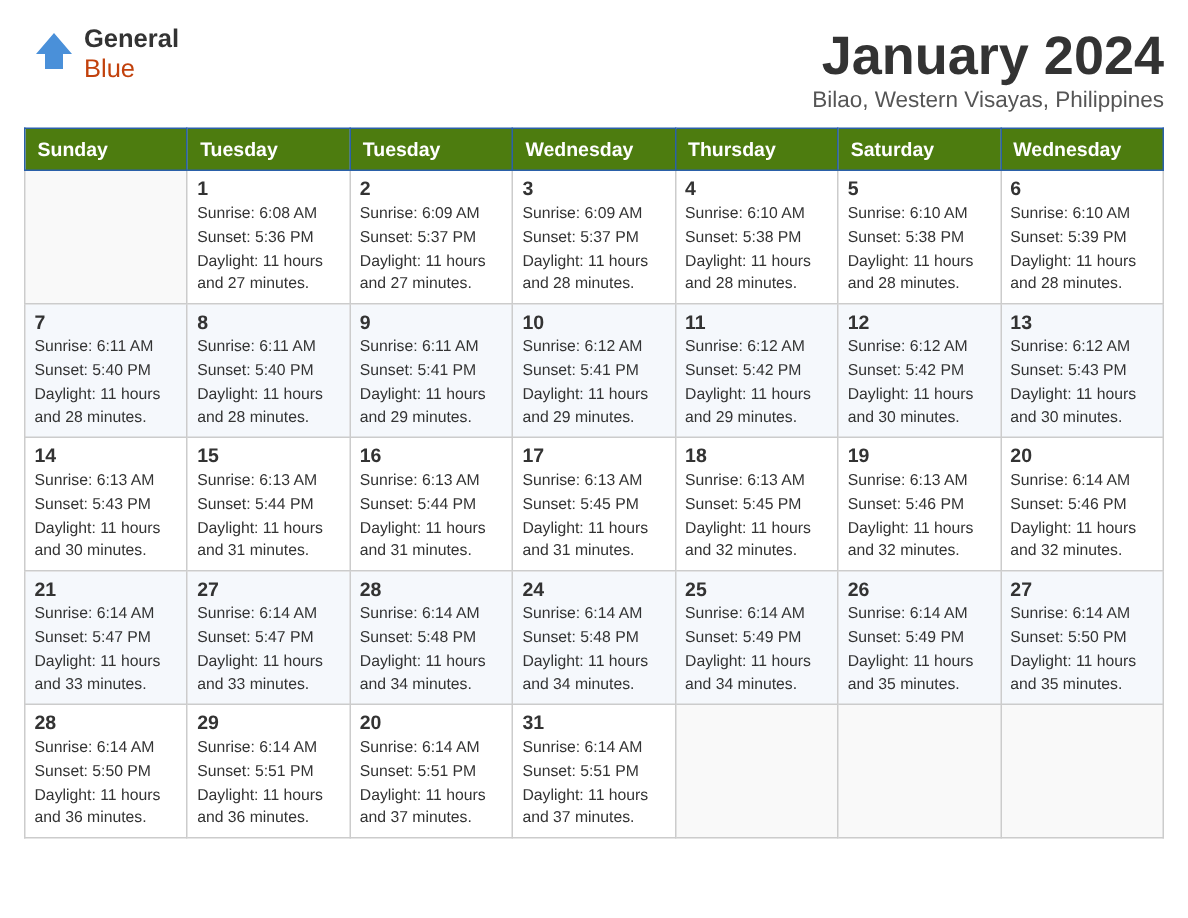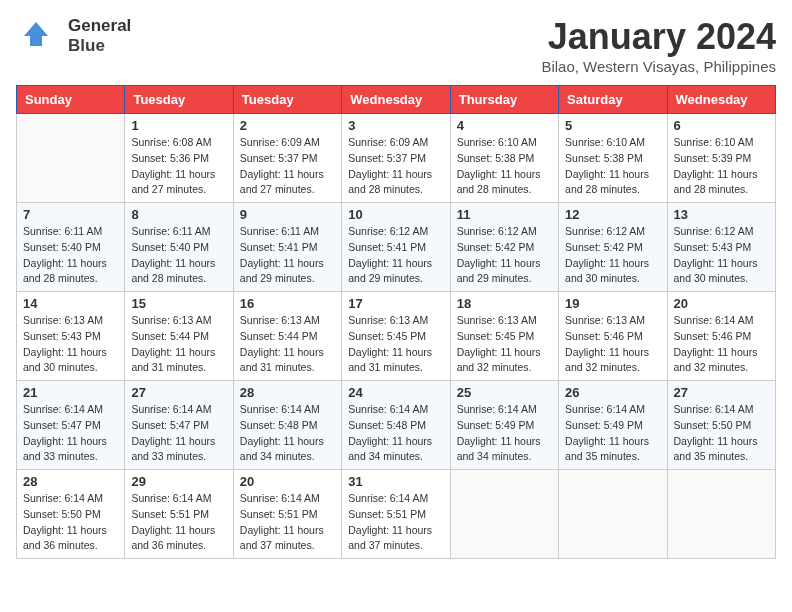--- a/index.html
+++ b/index.html
@@ -12,41 +12,41 @@
     }
     .header-section {
       display: flex;
       justify-content: space-between;
       align-items: flex-start;
       margin-bottom: 10px;
     }
     .logo {
       display: flex;
       align-items: center;
-      gap: 16px;
+      gap: 4px;
     }
     .title-section {
       text-align: right;
     }
     .main-title {
       font-size: 36px;
       font-weight: bold;
       color: #333;
     }
     .subtitle {
       font-size: 15px;
       color: #555;
     }
     .calendar {
       width: 100%;
       border-collapse: collapse;
       font-size: 11px;
     }
     .calendar th {
-      background-color: #ef4444;
+      background-color: #4d7c0f;
       color: #fff;
       text-align: left;
       padding: 6px 8px;
       font-size: 13px;
       font-weight: bold;
       border: 1px solid #2a60a9;
     }
     .calendar td {
       border: 1px solid #ccc;
       vertical-align: top;
@@ -78,21 +78,21 @@
 <body>
 
 <div class="header-section">
   <div class="logo">
   <svg width="36" height="36" viewBox="0 0 36 36">
     <rect x="0" y="0" width="36" height="36" fill="none"></rect>
     <polygon points="20,4 32,18 26,18 26,28 14,28 14,18 8,18" fill="#4a90d9"></polygon>
   </svg>
   <div>
     <span style="font-size:17px;font-weight:bold;color:#333;">General</span><br>
-    <span style="font-size:17px;font-weight:bold;color:#404040;">Blue</span>
+    <span style="font-size:17px;font-weight:normal;color:#c2410c;">Blue</span>
   </div>
 </div>
   <div class="title-section">
     <div class="main-title">January 2024</div>
     <div class="subtitle">Bilao, Western Visayas, Philippines</div>
   </div>
 </div>
 
 <table class="calendar">
   <thead>

